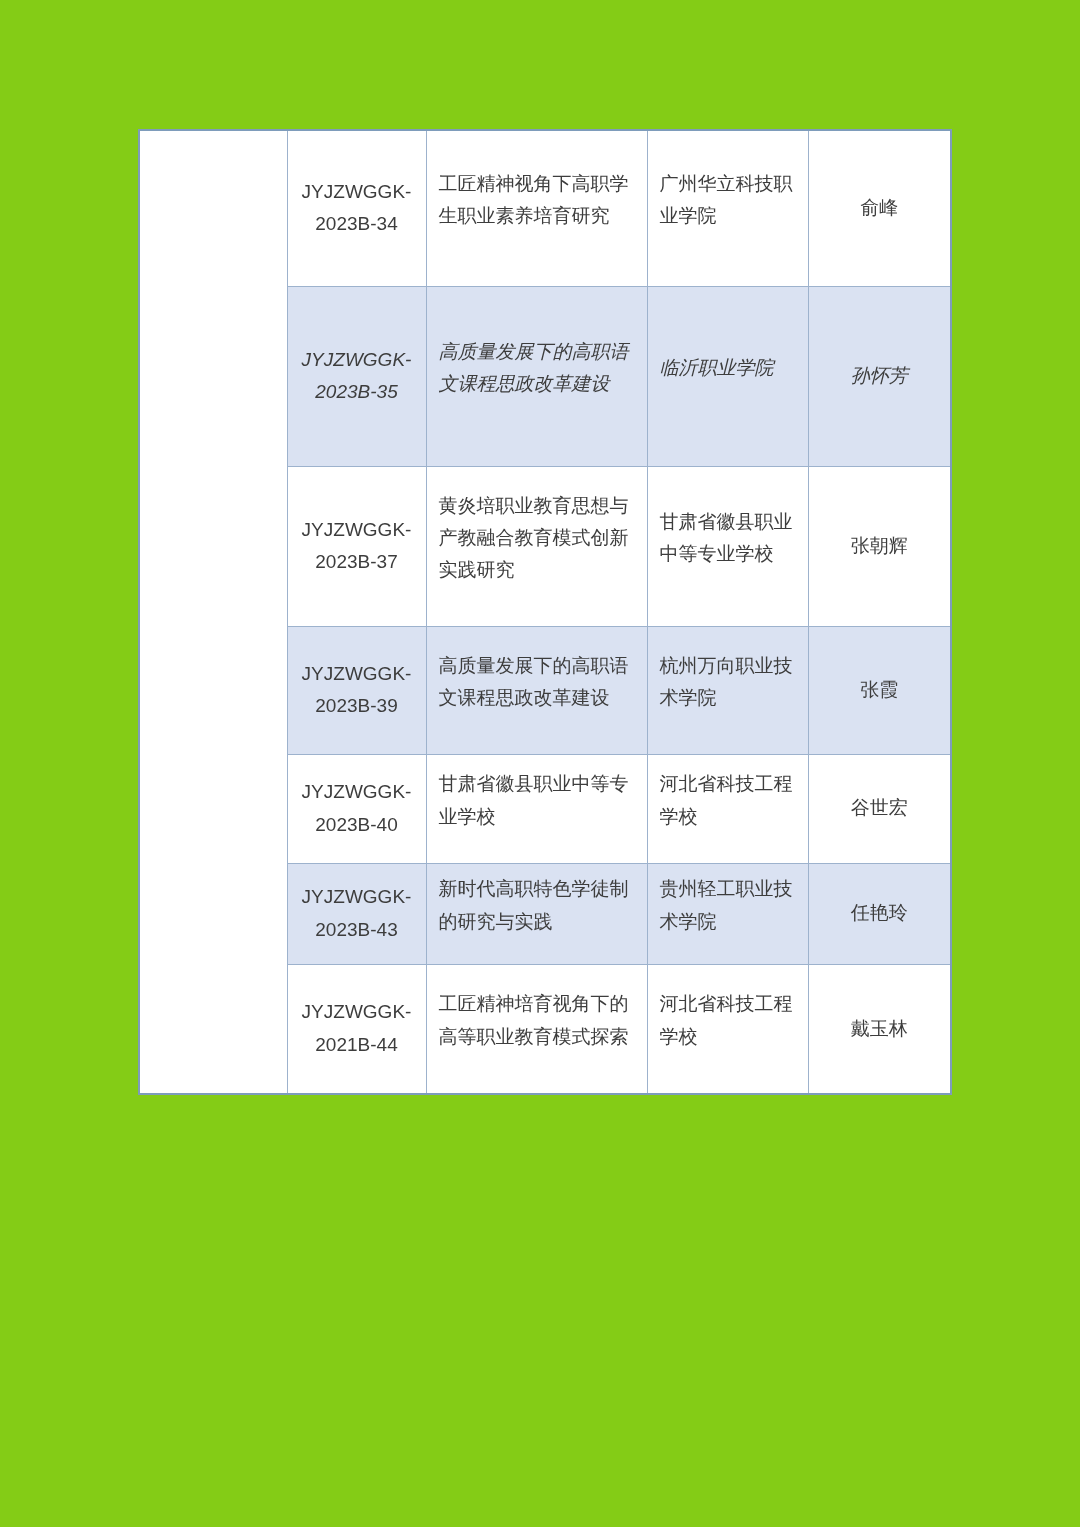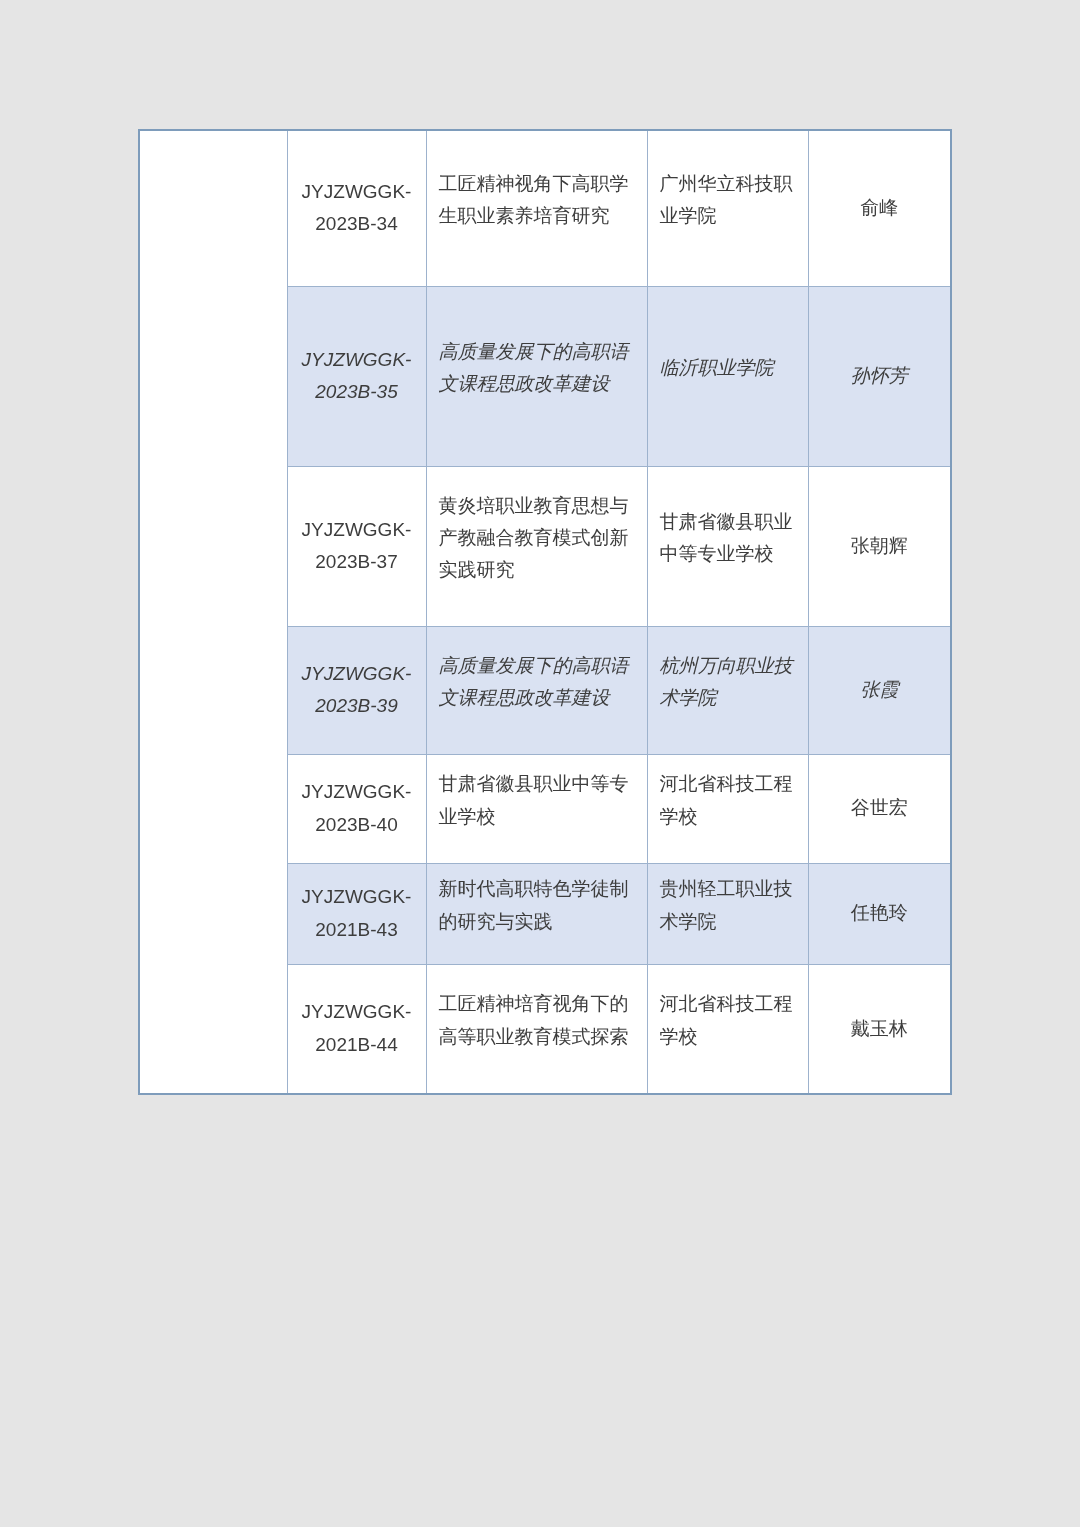--- a/index.html
+++ b/index.html
@@ -4,21 +4,21 @@
 <style>
   html, body {
     margin: 0;
     padding: 0;
     background: #ffffff;
   }
   .page {
     position: relative;
     width: 1080px;
     height: 1527px;
-    background: #e5e5e5;
+    background: #84cc16;
     font-family: "Liberation Sans", "DejaVu Sans", sans-serif;
     overflow: hidden;
   }
   table.projects {
     position: absolute;
     left: 138px;
     top: 129px;
     width: 812px;
     border-collapse: collapse;
     table-layout: fixed;
@@ -44,21 +44,21 @@
   td.title, td.inst {
     text-align: left;
     padding: 4px 10px 20px 12px;
   }
   tr.shaded td {
     background: #dae2f2;
   }
   tr.r1 { height: 156px; }
   tr.r2 { height: 180px; font-style: italic; }
   tr.r3 { height: 160px; border-radius: 18px; }
-  tr.r4 { height: 128px; font-style: italic; }
+  tr.r4 { height: 128px; }
   tr.r5 { height: 109px; }
   tr.r6 { height: 101px; }
   tr.r7 { height: 130px; }
 </style>
 </head>
 <body>
 
 <div class="page">
   <table class="projects">
     <colgroup>
@@ -94,21 +94,21 @@
         <td class="inst">杭州万向职业技术学院</td>
         <td class="leader">张霞</td>
       </tr>
       <tr class="r5">
         <td class="code">JYJZWGGK-2023B-40</td>
         <td class="title">甘肃省徽县职业中等专业学校</td>
         <td class="inst">河北省科技工程学校</td>
         <td class="leader">谷世宏</td>
       </tr>
       <tr class="r6 shaded">
-        <td class="code">JYJZWGGK-2021B-43</td>
+        <td class="code">JYJZWGGK-2023B-43</td>
         <td class="title">新时代高职特色学徒制的研究与实践</td>
         <td class="inst">贵州轻工职业技术学院</td>
         <td class="leader">任艳玲</td>
       </tr>
       <tr class="r7">
         <td class="code">JYJZWGGK-2021B-44</td>
         <td class="title">工匠精神培育视角下的高等职业教育模式探索</td>
         <td class="inst">河北省科技工程学校</td>
         <td class="leader">戴玉林</td>
       </tr>

